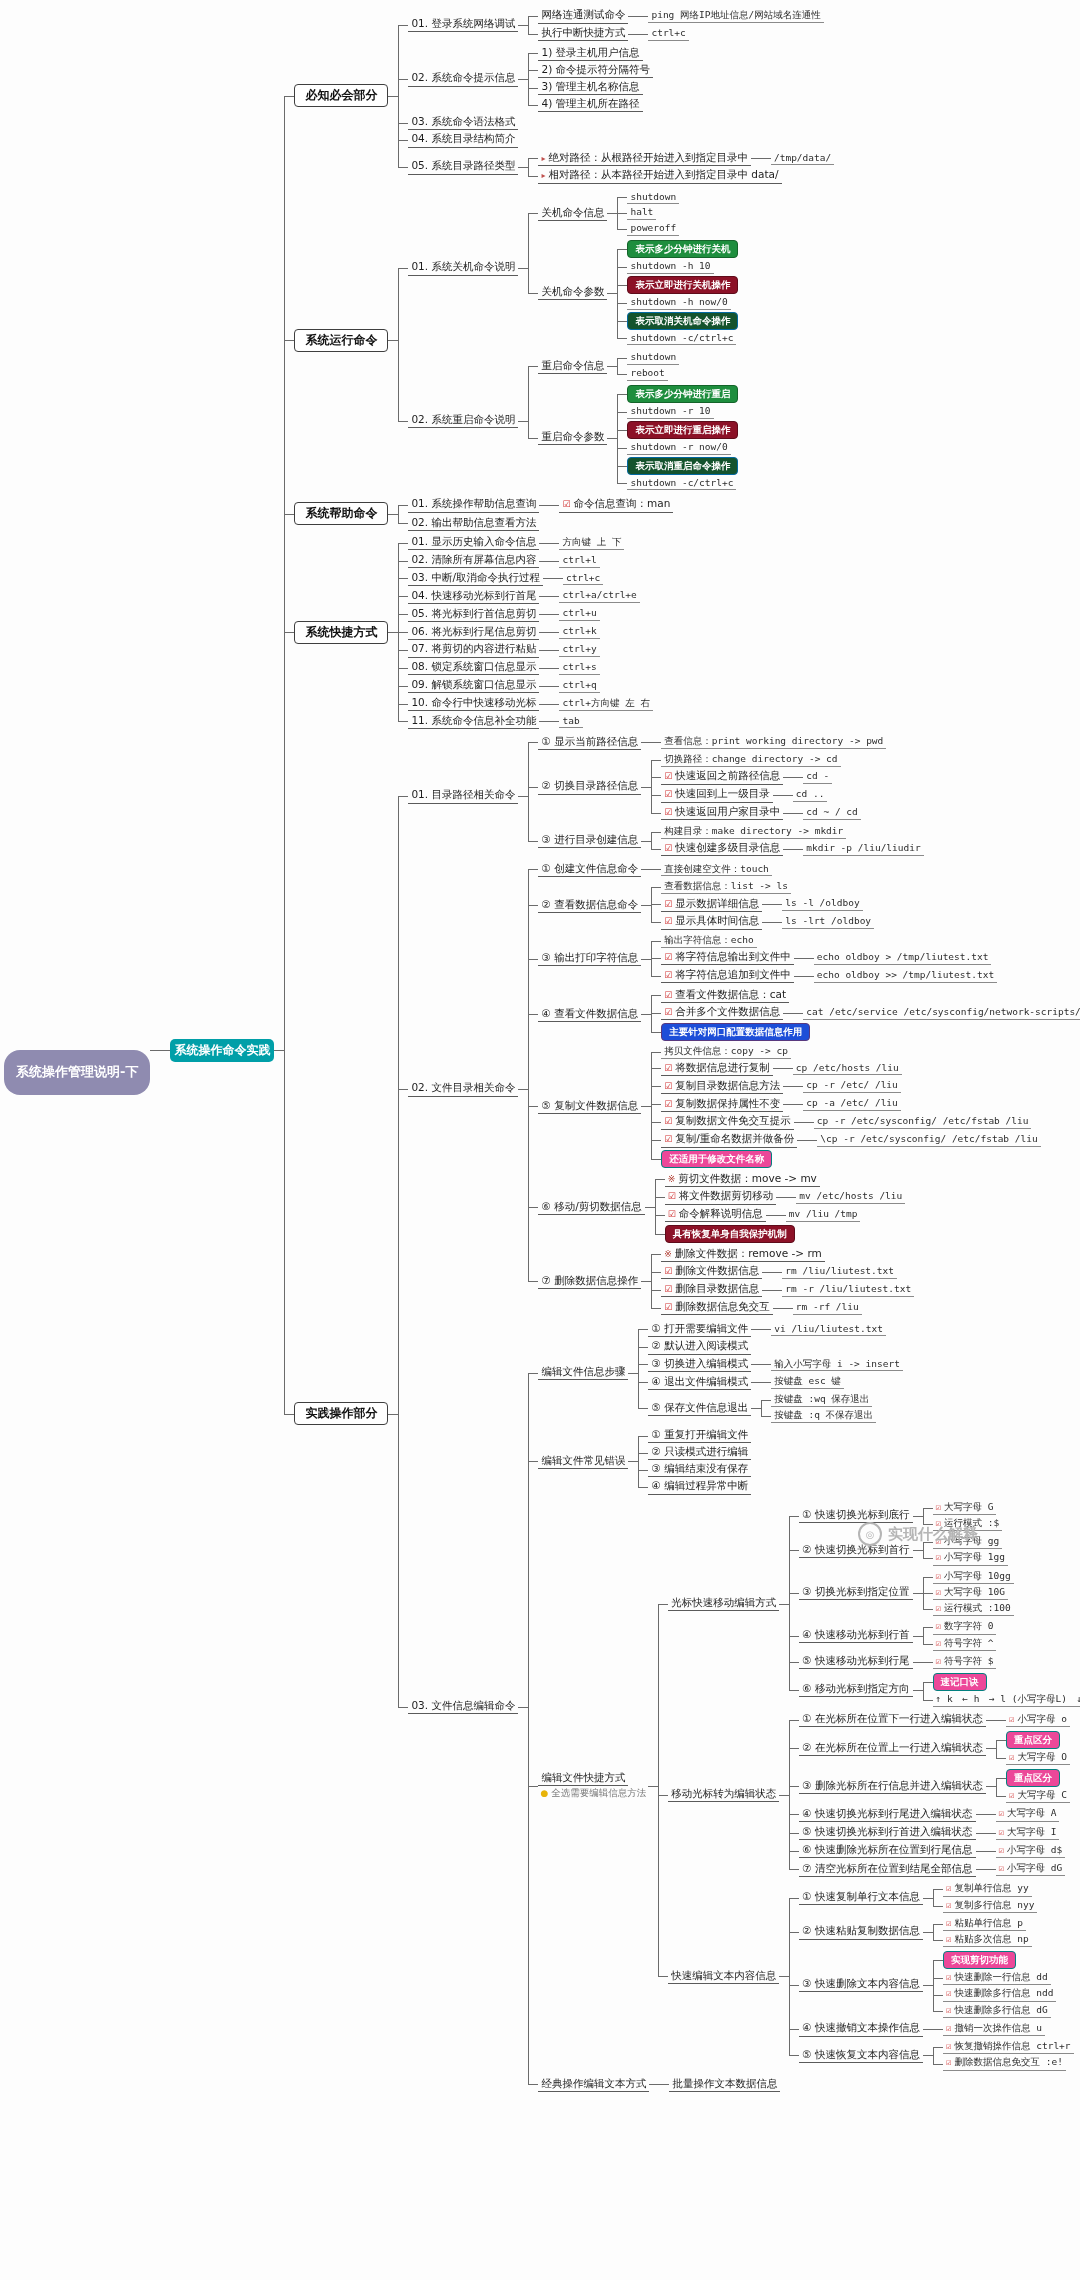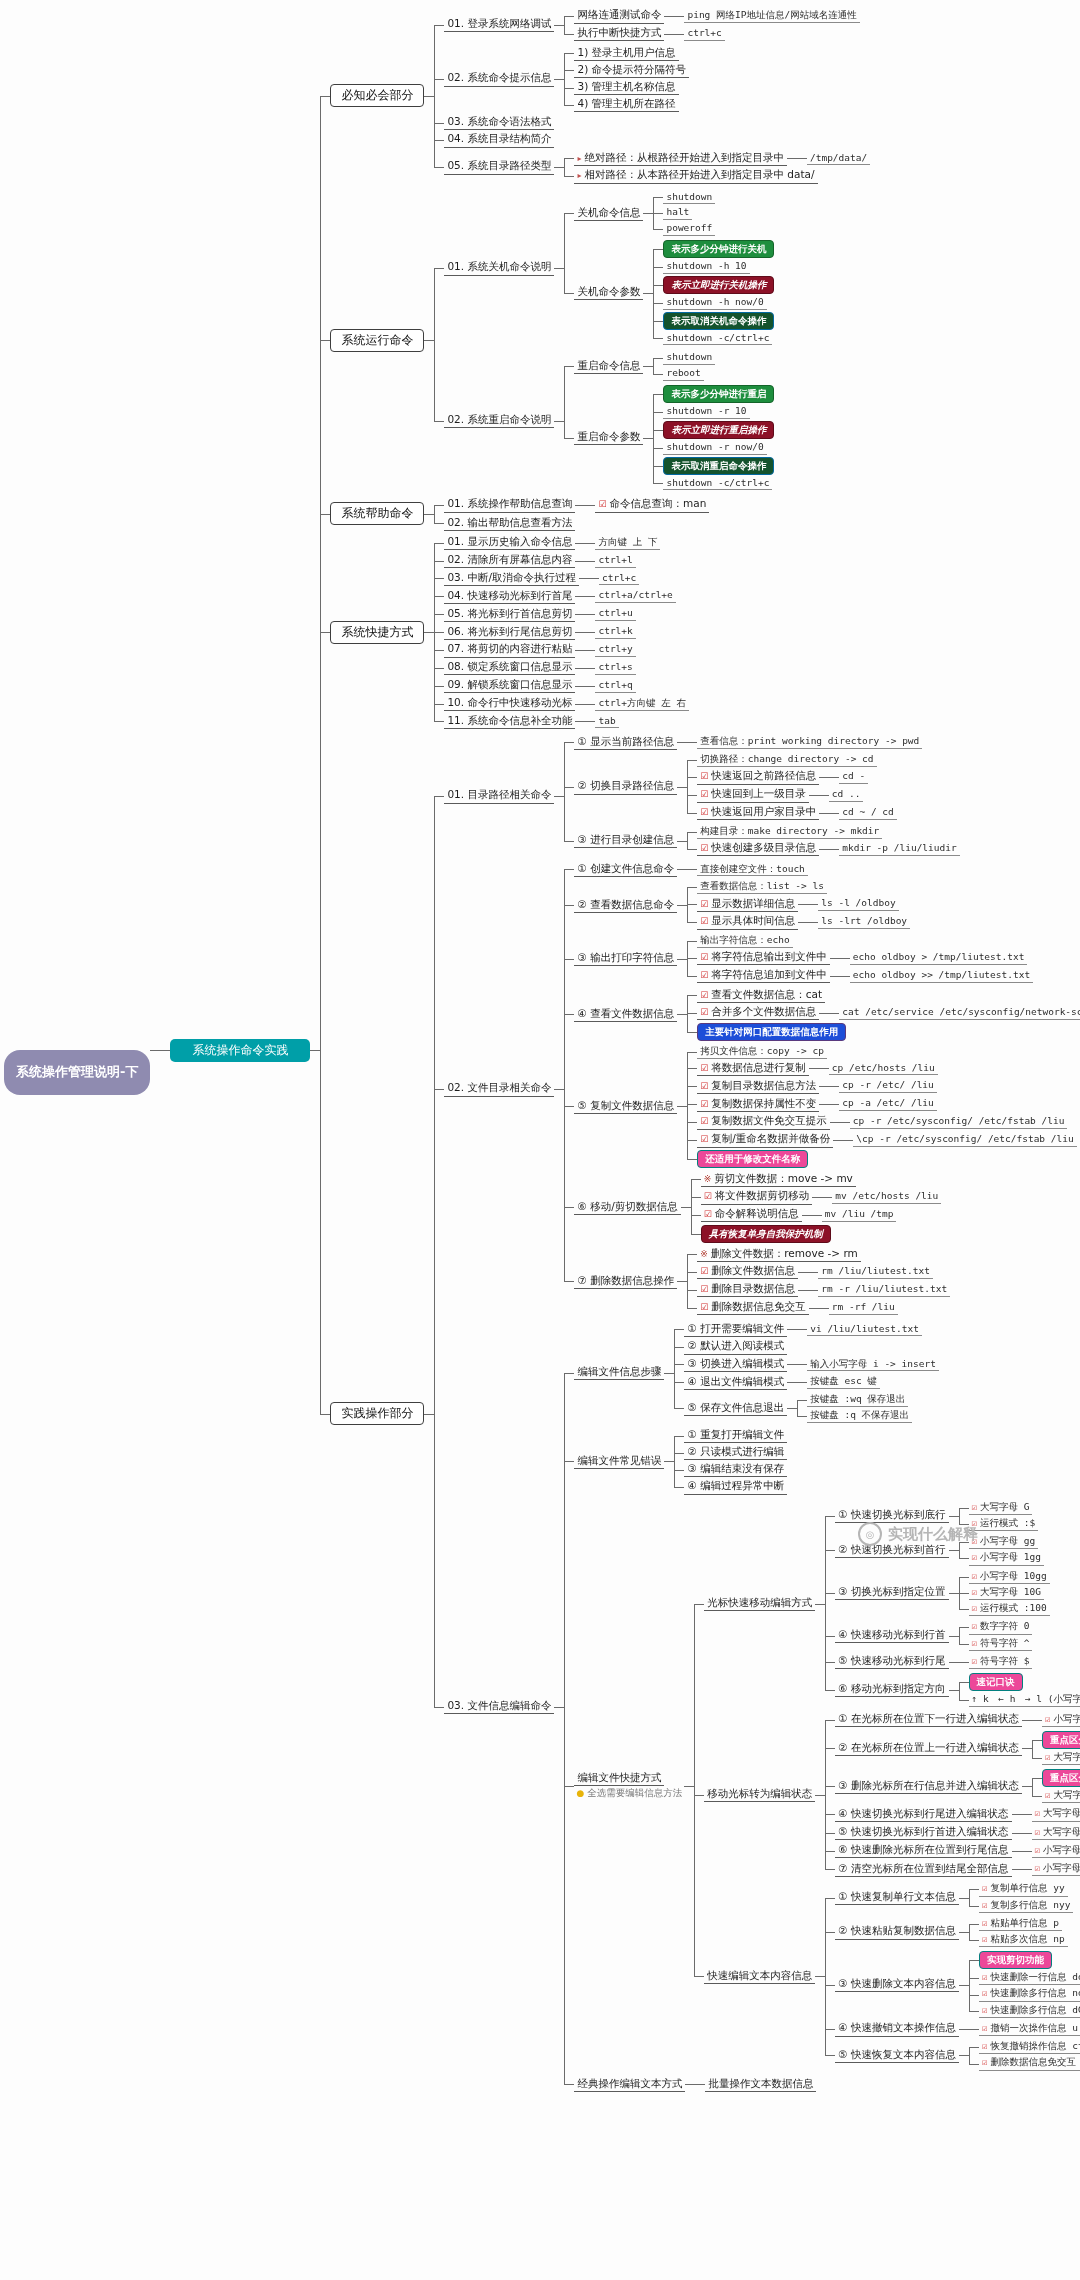--- a/index.html
+++ b/index.html
@@ -18,27 +18,27 @@
   .kid:last-child::after{top:0;height:50%;}
   .kid:first-child:last-child::after{display:none;}
   .cell{display:flex;flex-direction:column;align-items:flex-start;justify-content:center;}
 
   
   .node{white-space:nowrap;line-height:1.25;}
   .n-line{font-size:10.5px;color:#1d1d1d;padding:0 3px 1px 3px;border-bottom:1px solid #5a5a5a;}
   .n-code{font-size:9.5px;color:#2c2c2c;padding:0 3px 1px 3px;border-bottom:1px solid #8a8a8a;
           font-family:"DejaVu Sans Mono","DejaVu Sans",monospace;}
   .n-root{background:#8f8bb0;color:#fff;font-size:13px;font-weight:bold;padding:14px 12px;border-radius:16px;margin-top:44px;}
-  .n-accent{background:#009fa8;color:#fff;font-size:12px;font-weight:normal;padding:4px 22px;border-radius:5px;}
+  .n-accent{background:#009fa8;color:#fff;font-size:12px;font-weight:bold;padding:4px 4px;border-radius:5px;}
   .n-box{background:#fff;border:1.5px solid #3f3f3f;border-radius:4px;color:#111;
-         font-size:12px;font-weight:400;padding:3px 10px;}
+         font-size:12px;font-weight:700;padding:3px 10px;}
   .n-green,.n-darkred,.n-orange,.n-purple,.n-teal{color:#fff;font-size:9.5px;font-weight:600;
          padding:2px 7px;border-radius:4px;text-align:right;}
   .n-green{background:#1e8e3e;border:1px solid #14642a;}
-  .n-darkred{background:#8c1127;border:1px solid #5e0b1a;font-style:italic;}
+  .n-darkred{background:#8c1127;border:1px solid #5e0b1a;}
   .n-orange{background:#14532d;border:1px solid #0369a1;}
   .n-purple{background:#1d4ed8;border:1px solid #59397e;}
   .n-teal{background:#ec4899;border:1px solid #02807f;}
   .n-note{font-size:9.5px;color:#777;padding:1px 2px;}
   .icon{margin-right:3px;font-size:9px;}
   .icon-check{color:#d03030;}
   .icon-star{color:#b03a2e;}
   .icon-arrow{color:#c0504d;font-size:8px;}
   .icon-dot{color:#e8b40a;}
 

